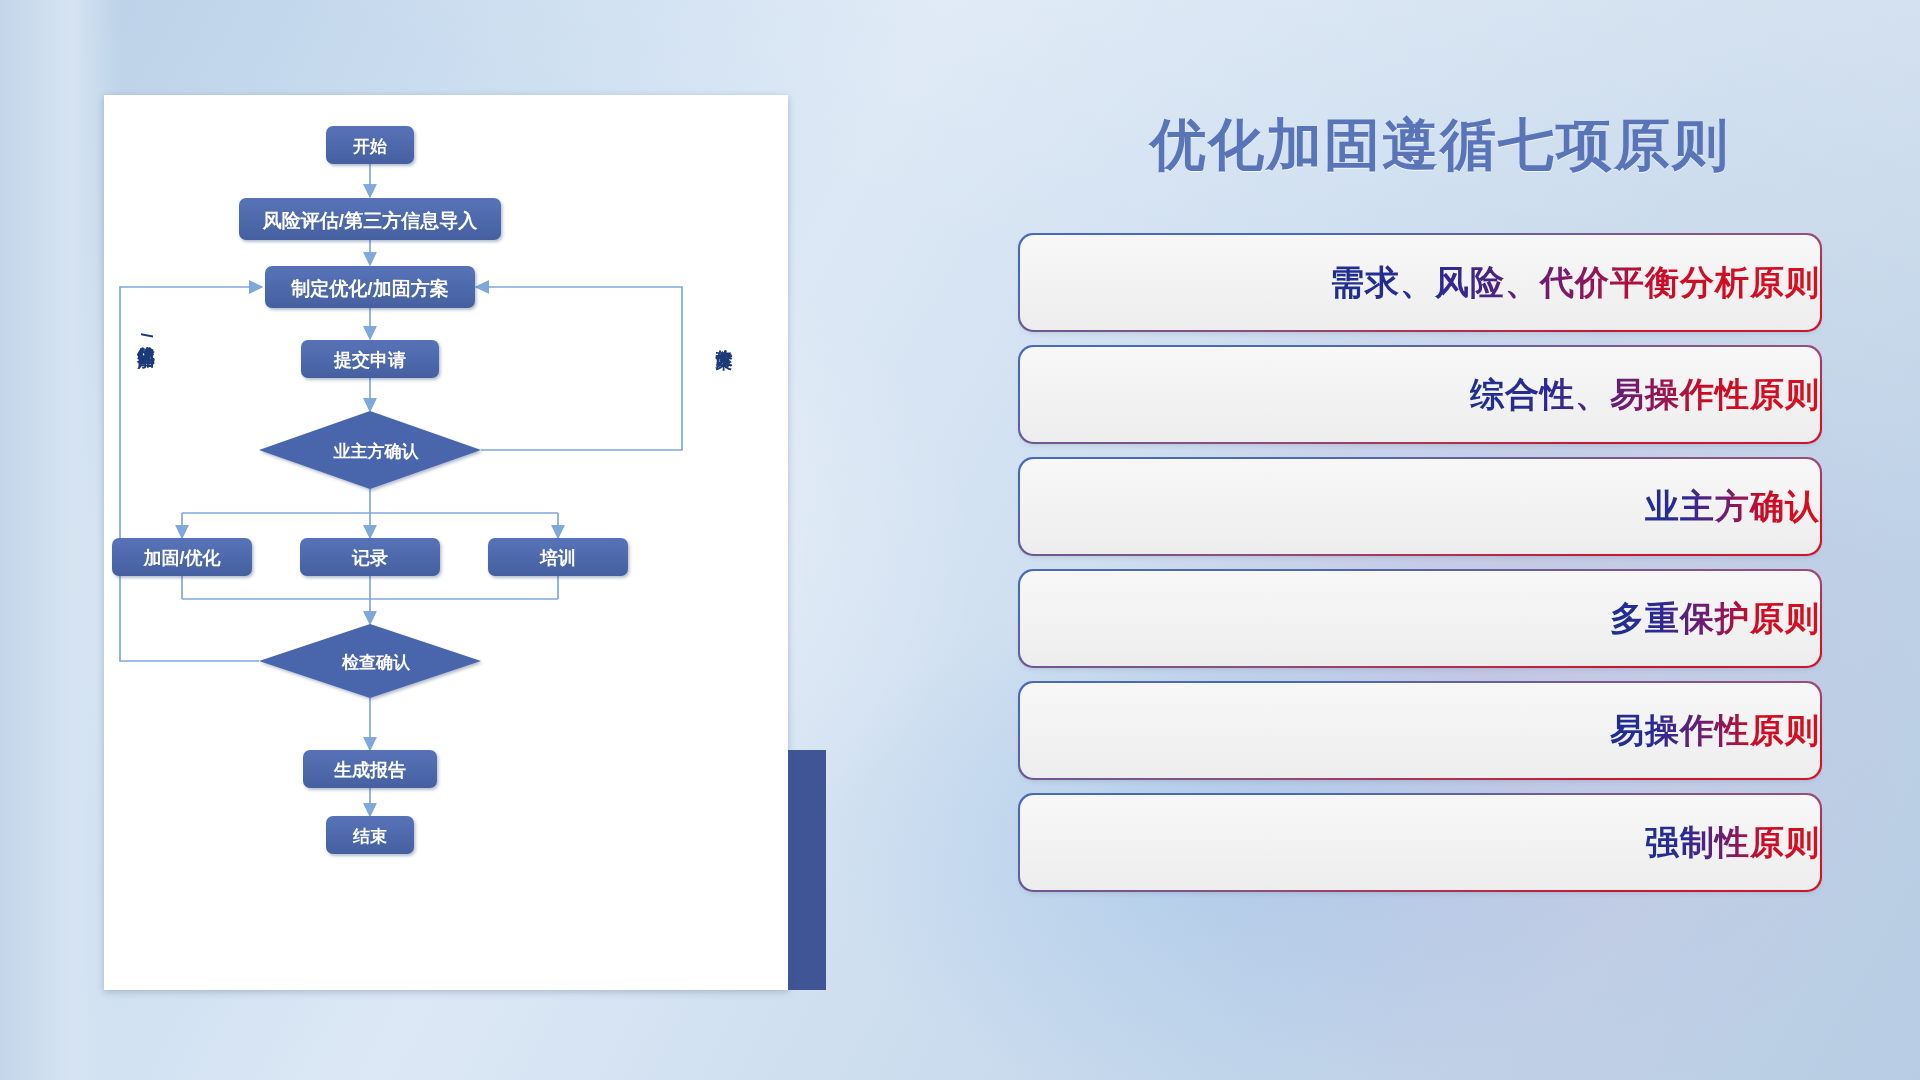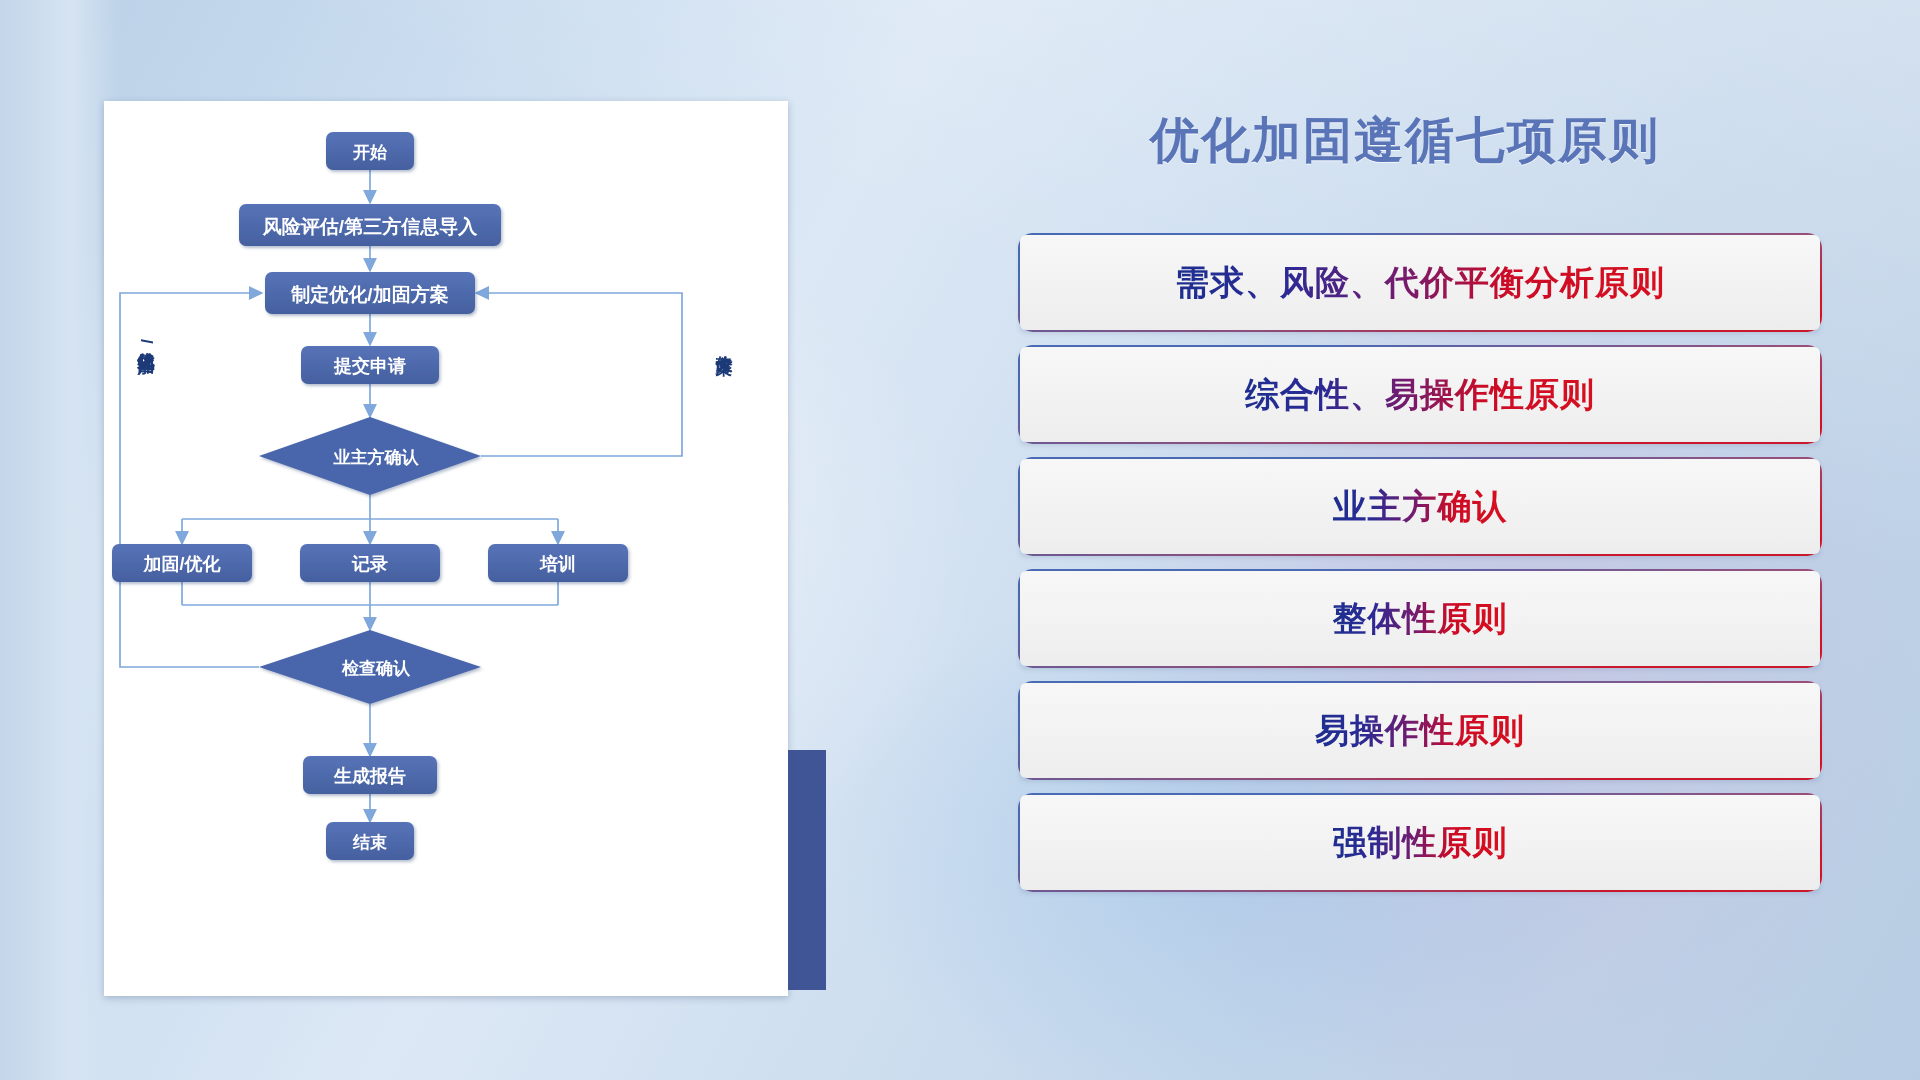--- a/index.html
+++ b/index.html
@@ -20,50 +20,50 @@
   .bg-l4{position:absolute;inset:0;
     background:radial-gradient(ellipse 620px 420px at 64% 78%, rgba(160,196,232,.55) 0%, rgba(160,196,232,0) 65%);}
   .bg-l5{position:absolute;left:0;top:0;width:120px;height:100%;
     background:linear-gradient(90deg,#c3d5e9 0%,#d6e4f2 60%,rgba(214,228,242,0) 100%);}
   .bg-l6{position:absolute;inset:0;
     background:linear-gradient(200deg, rgba(255,255,255,.30) 0%, rgba(255,255,255,0) 34%);}
 
   
   #flow-shadow{position:absolute;left:636px;top:750px;width:190px;height:240px;
     background:#3f5596;z-index:1;}
-  #flow-card{position:absolute;left:104px;top:101px;width:684px;height:895px;
+  #flow-card{position:absolute;left:104px;top:95px;width:684px;height:895px;
     background:#ffffff;z-index:2;
     box-shadow:0 2px 7px rgba(60,80,120,.30);}
   #flow-svg{position:absolute;left:0;top:0;width:684px;height:895px;}
 
   .node-lbl{
     fill:#ffffff;font-family:"Liberation Sans","DejaVu Sans",sans-serif;
     font-weight:bold;text-anchor:middle;dominant-baseline:central;
     paint-order:stroke;
   }
   .vlbl{
     fill:#1c3a78;font-family:"Liberation Sans","DejaVu Sans",sans-serif;
     font-weight:bold;font-size:17px;
   }
 
   
   #right-panel{position:absolute;left:1020px;top:0;width:900px;height:1080px;z-index:3;}
   #panel-title{
     position:absolute;left:130px;top:108px;width:700px;
-    font-size:49px;font-weight:bold;letter-spacing:2px;
+    font-size:56px;font-weight:bold;letter-spacing:2px;
     color:#5a74b8;text-align:left;white-space:nowrap;
     text-shadow:0 1px 0 rgba(255,255,255,.65);
   }
   #card-list{position:absolute;left:0px;top:235px;width:820px;}
   .p-card{
     position:relative;width:800px;height:95px;margin-bottom:17px;
-    border-radius:6px;
+    border-radius:14px;
     background:linear-gradient(180deg,#f7f7f7 0%,#f2f2f2 55%,#ededed 100%);
     box-shadow:0 3px 5px rgba(60,80,130,.18);
-    display:flex;align-items:center;justify-content:center;
+    display:flex;align-items:center;justify-content:flex-end;
   }
   .p-card::before{
     content:"";position:absolute;inset:-2px;border-radius:15px;z-index:-1;
     background:linear-gradient(170deg,#4a6bb5 0%,#4a6bb5 22%,#9a4f7a 58%,#e01020 84%,#e01020 100%);
   }
   .p-card-txt{
     font-size:34px;font-weight:bold;letter-spacing:1px;white-space:nowrap;
     background:linear-gradient(90deg,#1e2f8f 0%,#2a2a95 22%,#7a1a6a 48%,#cc0b26 68%,#d7101f 100%);
     -webkit-background-clip:text;background-clip:text;
     color:transparent;-webkit-text-fill-color:transparent;
@@ -202,21 +202,21 @@
     <div class="p-card">
       <span class="p-card-txt">综合性、易操作性原则</span>
     </div>
 
     <div class="p-card">
       <span class="p-card-txt">业主方确认</span>
     </div>
 
 
     <div class="p-card">
-      <span class="p-card-txt">整体性原则</span>
+      <span class="p-card-txt">多重保护原则</span>
     </div>
 
     <div class="p-card">
       <span class="p-card-txt">易操作性原则</span>
     </div>
 
     <div class="p-card">
       <span class="p-card-txt">强制性原则</span>
     </div>
 

